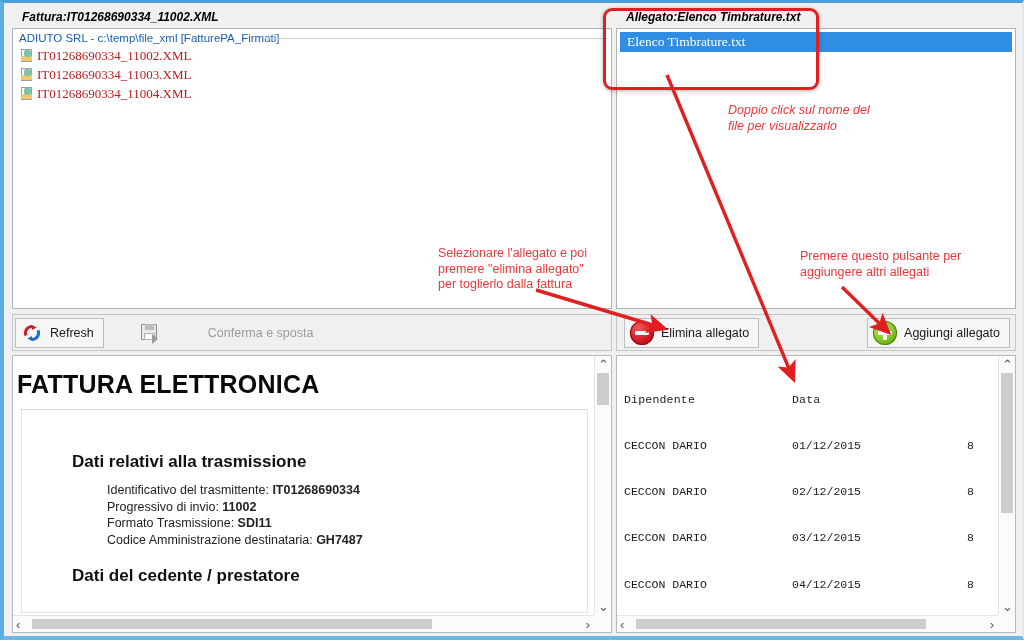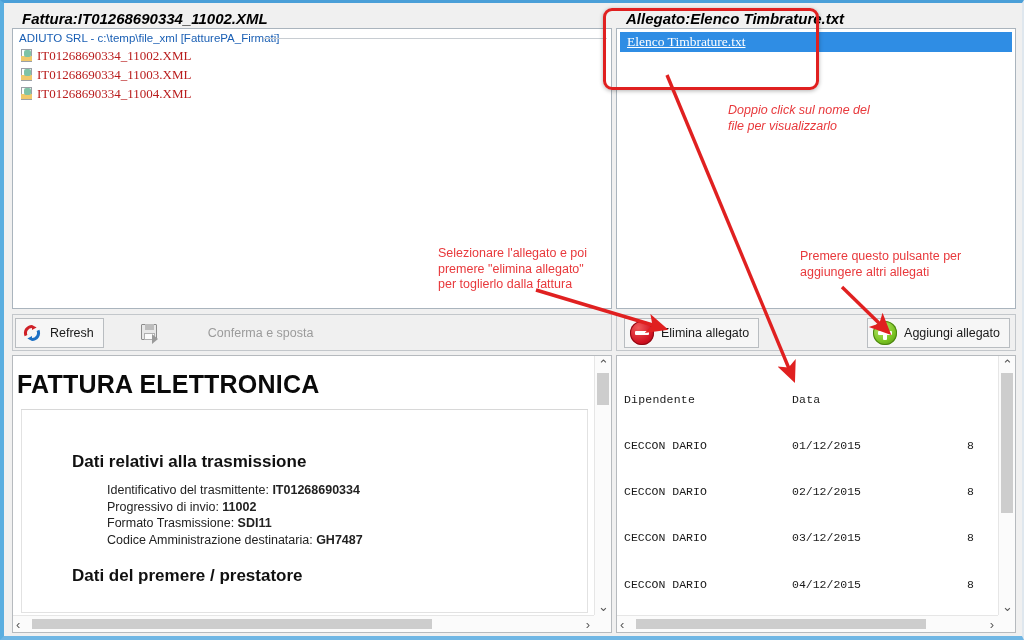--- a/index.html
+++ b/index.html
@@ -15,39 +15,39 @@
         border-left:4px solid #5aaee0;
         border-right:2px solid #dfe7ee;
         border-top:3px solid #4a9fd8;
         border-bottom:4px solid #6fb6e4;
         box-sizing:border-box;}
 
   
   .groupbox{position:absolute;box-sizing:border-box;}
   .groupbox > .gb-title{
     position:absolute;left:8px;top:-1px;
-    font-style:italic;font-weight:bold;font-size:15px;
+    font-style:italic;font-weight:bold;font-size:12px;
     color:#000;background:transparent;padding:0 2px;white-space:nowrap;
   }
   .gb-body{position:absolute;left:0;right:0;bottom:0;top:17px;
            background:#ffffff;border:1px solid #aab4bd;box-sizing:border-box;overflow:hidden;}
 
   
   .fl-header{color:#1a5fb4;font-size:11.5px;padding:3px 0 2px 6px;position:relative;white-space:nowrap;}
   .fl-header .rule{position:absolute;left:250px;right:4px;top:9px;border-top:1px solid #c8cdd2;}
   .fl-row{display:flex;align-items:center;padding:1px 0 1px 7px;height:17px;white-space:nowrap;}
   .fl-row .fname{font-family:"Liberation Serif", serif;font-size:13px;color:#b91c1c;}
   .xmlicon{width:13px;height:13px;margin-right:4px;position:relative;flex:none;}
   .xmlicon .pg{position:absolute;left:1px;top:0;width:11px;height:13px;background:#fff;border:1px solid #9aa0a6;box-sizing:border-box;}
   .xmlicon .tint{position:absolute;left:1px;bottom:1px;width:11px;height:5px;background:#f0c96b;}
   .xmlicon .dot{position:absolute;left:4px;top:1px;width:7px;height:7px;background:#7fc3a6;border-radius:2px;}
 
   
   .att-sel{background:#2f8de4;color:#fff;font-family:"Liberation Serif", serif;font-size:13.5px;
-           padding:2px 0 2px 7px;margin:3px 3px 0 3px;white-space:nowrap;text-decoration:underline;}
+           padding:2px 0 2px 7px;margin:3px 3px 0 3px;white-space:nowrap;}
 
   
   .toolbar{position:absolute;background:#f0f0f0;border:1px solid #c3c7cb;box-sizing:border-box;
            display:flex;align-items:center;}
   .tbtn{display:flex;align-items:center;height:30px;margin:2px;padding:0 9px 0 5px;
         border:1px solid transparent;box-sizing:border-box;background:transparent;
         font-size:12.5px;color:#1a1a1a;white-space:nowrap;cursor:default;}
   .tbtn.raised{border:1px solid #b9bdc1;background:#f6f6f6;}
   .tbtn.disabled{color:#9b9b9b;}
   .tbtn .lbl{padding-left:7px;}
@@ -206,21 +206,21 @@
           </div>
           <div>
             <span>Formato Trasmissione:</span>
             <b>SDI11</b>
           </div>
           <div>
             <span>Codice Amministrazione destinataria:</span>
             <b>GH7487</b>
           </div>
         </div>
-        <div class="inv-h2b">Dati del premere / prestatore</div>
+        <div class="inv-h2b">Dati del cedente / prestatore</div>
       </div>
     </div>
     <div class="sb-v">
       <span class="sb-arrow" style="top:2px;left:0;width:17px;">⌃</span>
       <span class="sb-thumb" style="top:17px;height:32px;"></span>
       <span class="sb-arrow" style="bottom:2px;left:0;width:17px;">⌄</span>
     </div>
     <div class="sb-h">
       <span class="sb-arrow" style="left:3px;top:2px;">‹</span>
       <span class="sb-thumb" style="left:19px;width:400px;"></span>

